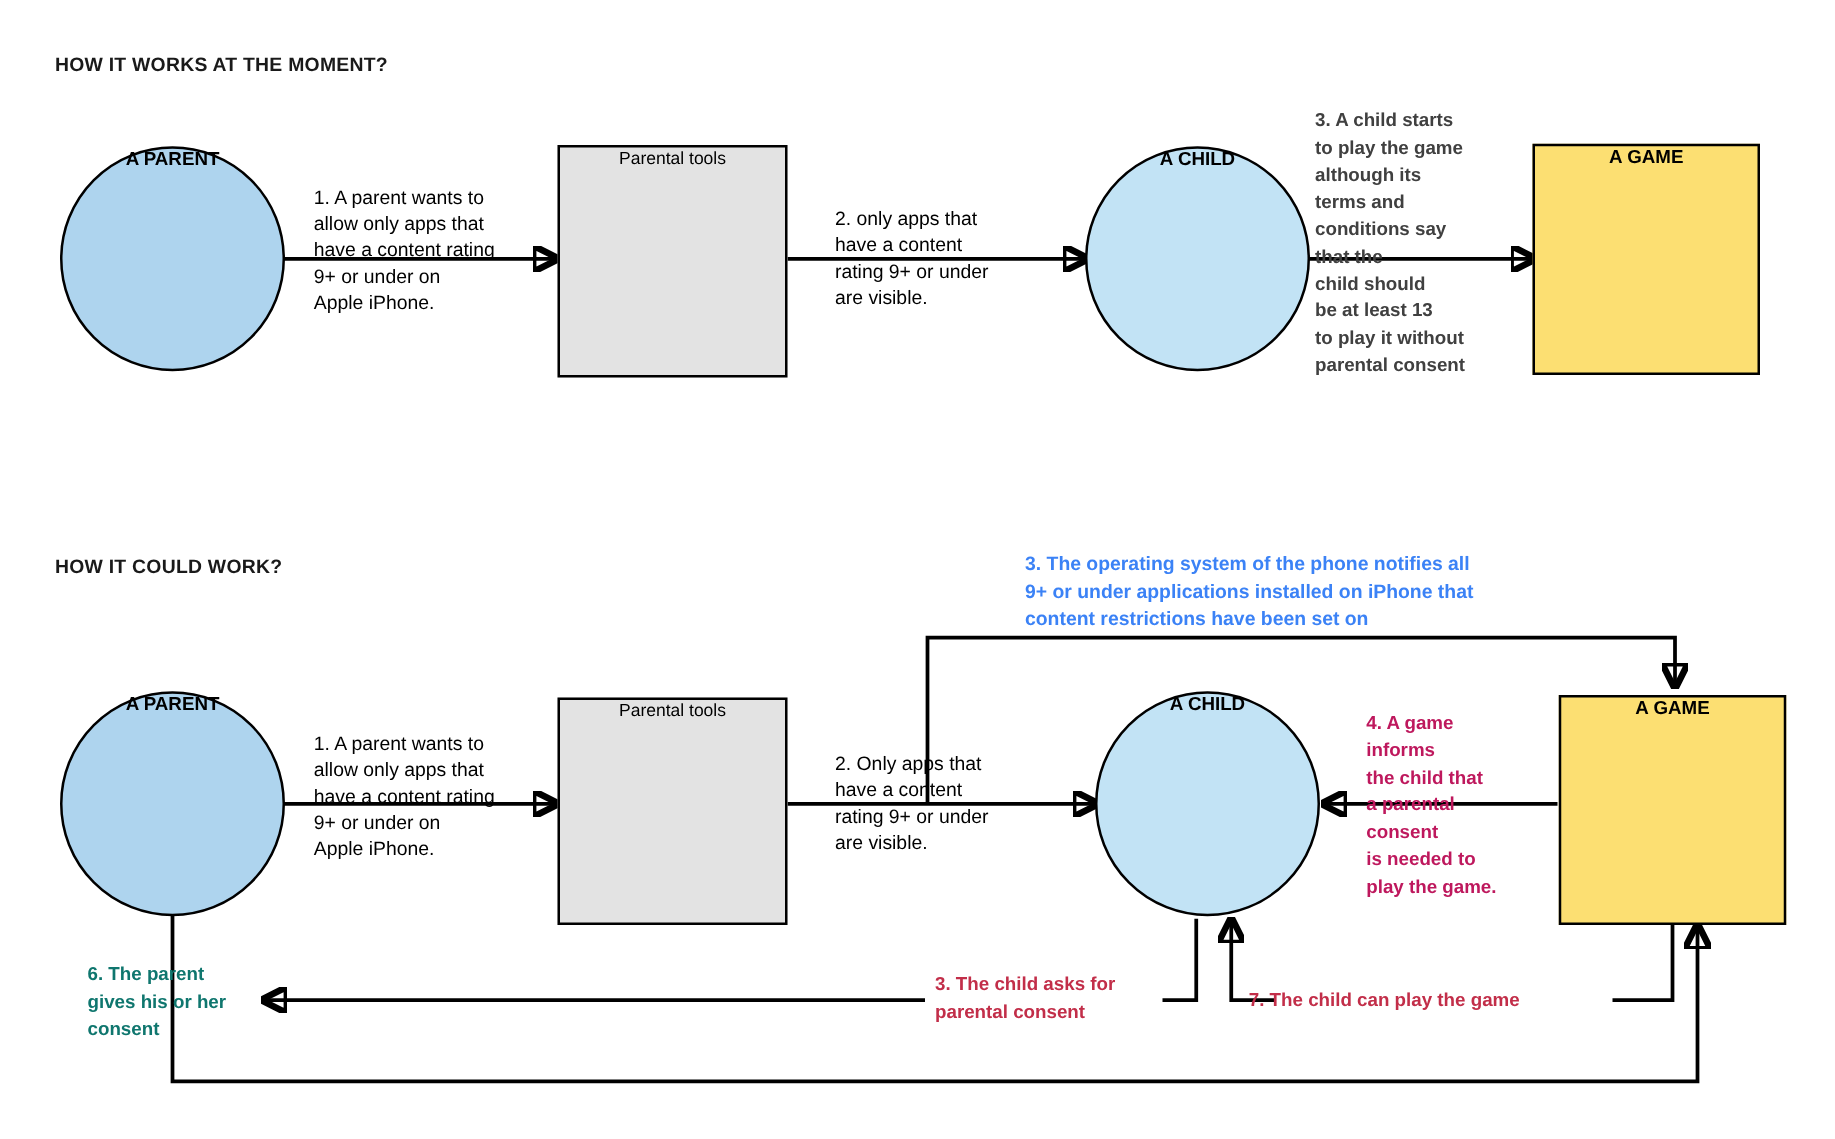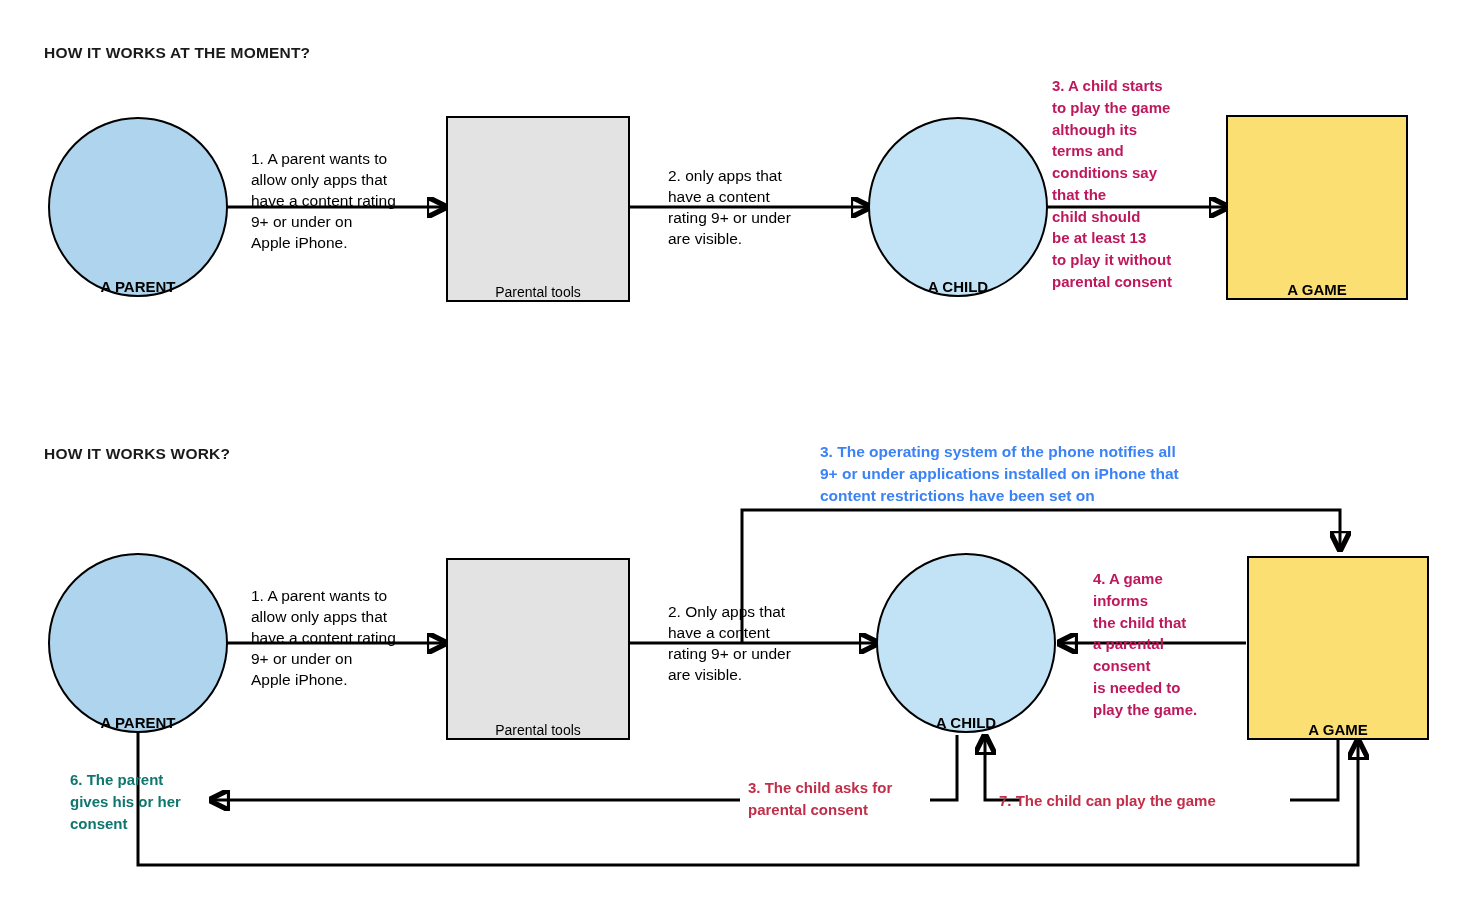--- a/index.html
+++ b/index.html
@@ -43,21 +43,21 @@
   svg.wires line, svg.wires path, svg.wires polyline {
     stroke: #000000;
     stroke-width: 3;
     fill: none;
   }
 
   .node {
     position: absolute;
     box-sizing: border-box;
     display: flex;
-    align-items: flex-end;
+    align-items: flex-start;
     justify-content: center;
     border: 2px solid #000000;
     font-size: 15px;
     font-weight: bold;
     color: #000000;
     text-align: center;
   }
   .node.circle { border-radius: 50%; }
   .node.plain {
     font-weight: normal;
@@ -135,32 +135,32 @@
 allow only apps that
 have a content rating
 9+ or under on
 Apple iPhone.</div>
 
   <div class="label" style="left:668px; top:165px;">2. only apps that
 have  a content
 rating  9+ or under
 are visible.</div>
 
-  <div class="label red" style="left:1052px; top:75px; color:#be185d;">3. A child starts
+  <div class="label red" style="left:1052px; top:86px; color:#404040;">3. A child starts
 to play the game
 although its
 terms and
 conditions say
 that the
 child should
 be at least 13
 to play it without
 parental consent</div>
 
-  <div class="section-title" id="title-2">HOW IT WORKS WORK?</div>
+  <div class="section-title" id="title-2">HOW IT COULD WORK?</div>
 
   <div class="label red-wide" style="left:820px; top:441px; color:#3b82f6;">3. The operating system of the phone notifies all
 9+ or under applications installed on iPhone that
 content restrictions have been set on</div>
 
   <div class="node circle" style="left:48px; top:553px; width:180px; height:180px; background:#aed4ee;">
     <span>A PARENT</span>
   </div>
 
   <div class="node plain" style="left:446px; top:558px; width:184px; height:182px; background:#e3e3e3;">

